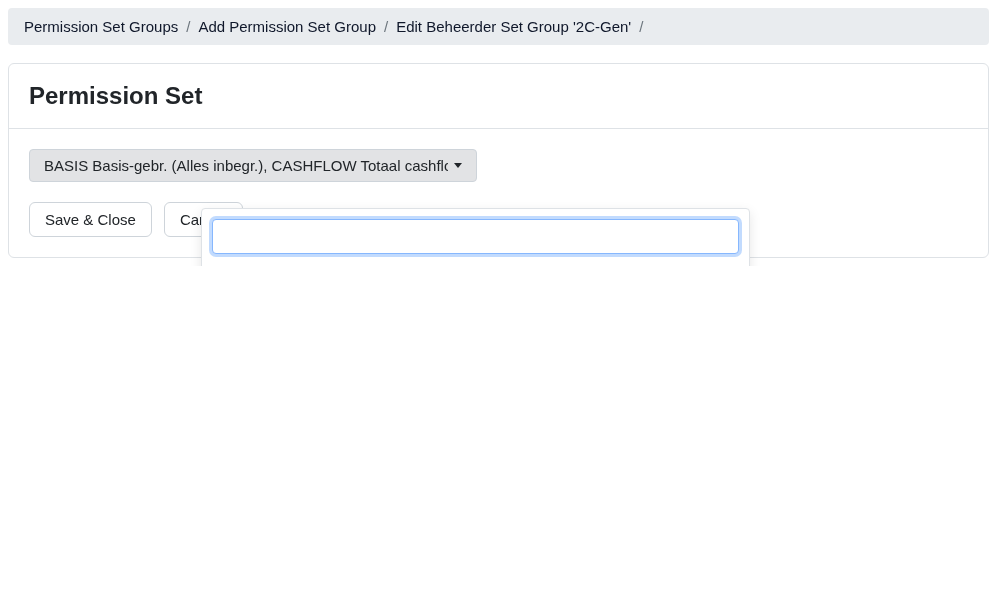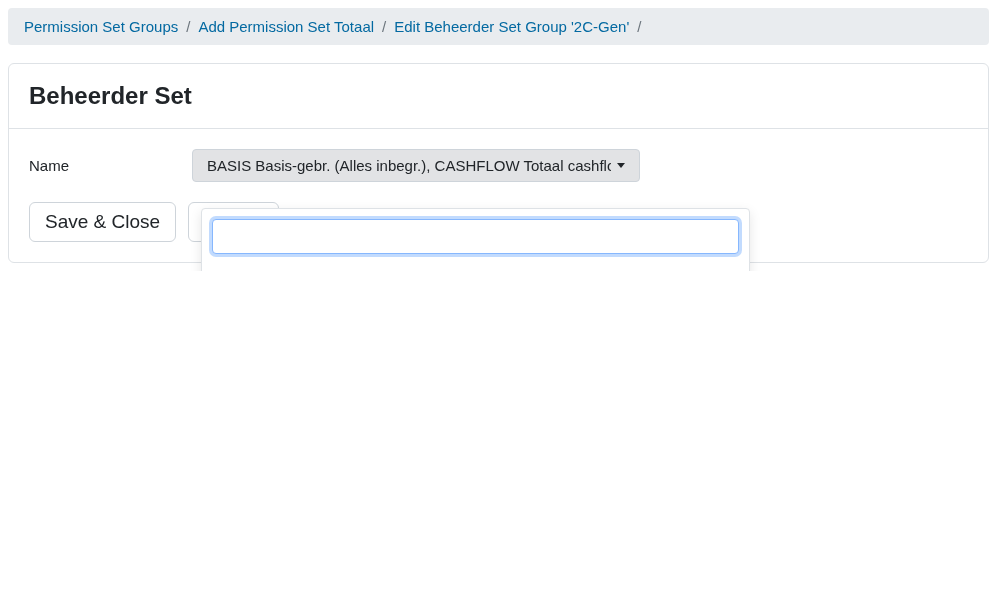--- a/index.html
+++ b/index.html
@@ -14,21 +14,21 @@
   .breadcrumb {
     background: #e9ecef;
     border-radius: 4px;
     padding: 10px 16px;
     display: flex;
     align-items: center;
     gap: 8px;
     font-size: 15px;
   }
   .breadcrumb a {
-    color: #0369a1;
+    color: #0f172a;
     text-decoration: none;
   }
   .breadcrumb .sep {
     color: #6c757d;
   }
   .breadcrumb .current {
     color: #6c757d;
   }
   .panel {
     border: 1px solid #dee2e6;
@@ -86,21 +86,21 @@
   }
   .buttons-row {
     display: flex;
     gap: 12px;
   }
   .btn {
     background: #fff;
     border: 1px solid #ced4da;
     border-radius: 6px;
     padding: 8px 15px;
-    font-size: 19px;
+    font-size: 15px;
     color: #212529;
     cursor: pointer;
   }
   .dropdown {
     position: absolute;
     left: 193px;
     top: 200px;
     width: 549px;
     background: #fff;
     border: 1px solid #dee2e6;
@@ -158,34 +158,33 @@
   .wrap { position: relative; }
 </style>
 </head>
 <body>
 
 <div class="wrap">
 
   <nav class="breadcrumb">
     <a href="#">Permission Set Groups</a>
     <span class="sep">/</span>
-    <a href="#">Add Permission Set Totaal</a>
+    <a href="#">Add Permission Set Group</a>
     <span class="sep">/</span>
     <a href="#">Edit Beheerder Set Group '2C-Gen'</a>
     <span class="sep">/</span>
   </nav>
 
   <div class="panel">
     <div class="panel-header">
-      <h2>Beheerder Set</h2>
+      <h2>Permission Set</h2>
     </div>
     <div class="panel-body">
 
       <div class="form-row">
-        <div class="form-label">Name</div>
         <div class="select-toggle">
           <span class="select-toggle-text">BASIS Basis-gebr. (Alles inbegr.), CASHFLOW Totaal cashflow</span>
           <span class="caret"></span>
         </div>
       </div>
 
       <div class="buttons-row">
         <button class="btn">Save &amp; Close</button>
         <button class="btn">Cancel</button>
       </div>

